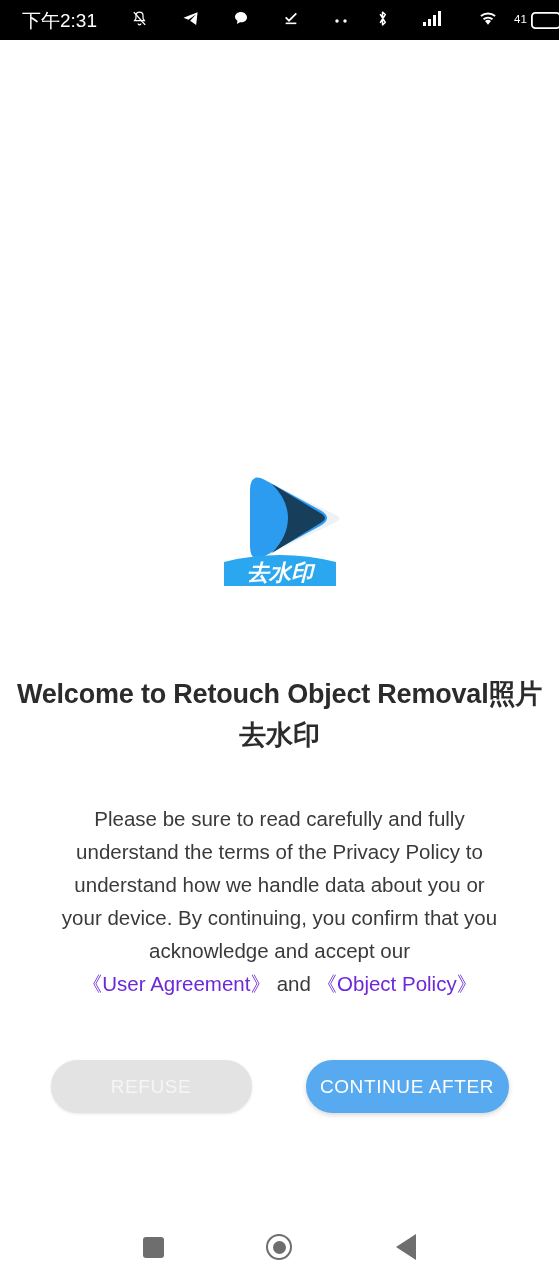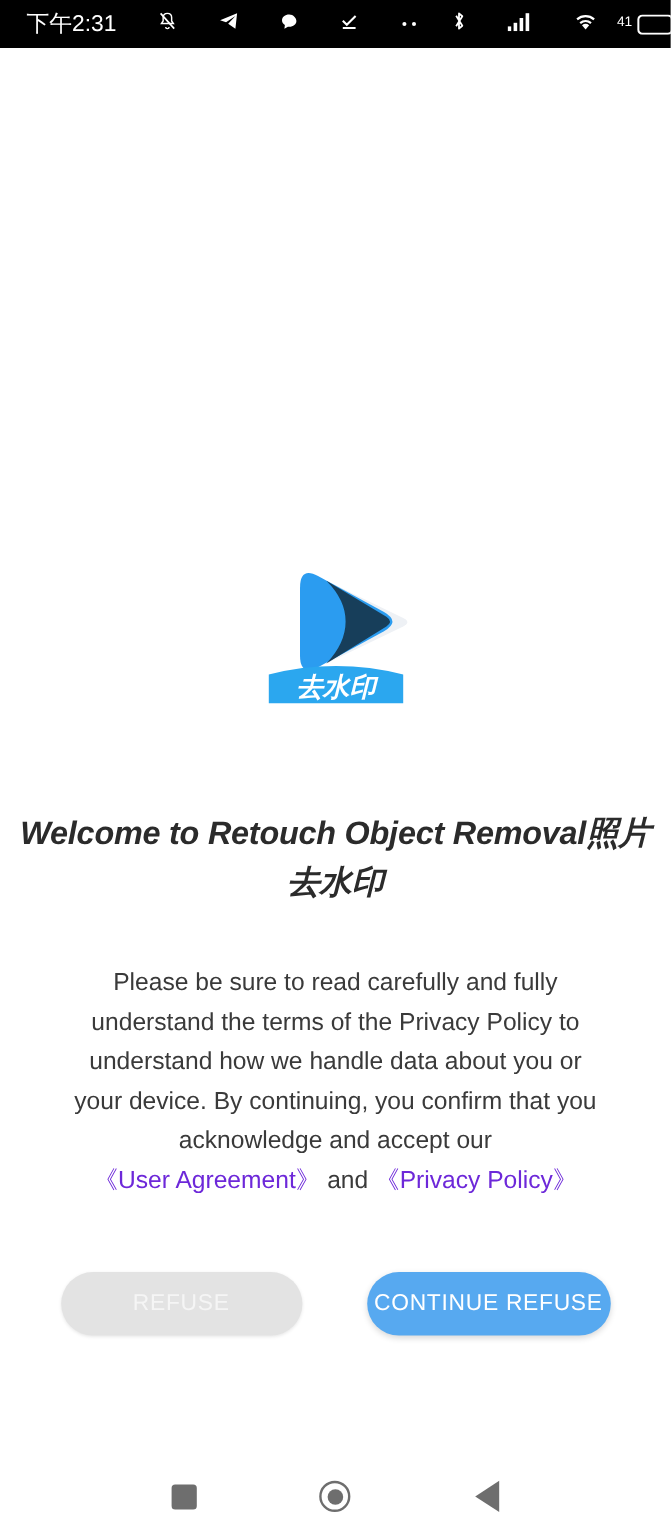--- a/index.html
+++ b/index.html
@@ -48,21 +48,20 @@
   }
 
   .title {
     position:absolute;
     top:634px; left:0; width:100%;
     text-align:center;
     font-size:27px; font-weight:bold; color:#2b2b2b;
     line-height:41px;
     padding:0 6px;
     letter-spacing:-0.2px;
-    font-style:italic;
   }
 
   .para {
     position:absolute;
     top:762px; left:0; width:100%;
     text-align:center;
     font-size:20.5px; color:#3a3a3a;
     line-height:33px;
     padding:0 52px;
   }
@@ -232,25 +231,25 @@
           <path d="M62 26 L112 56 Q118 60 112 64 L62 95 Q78 78 78 60 Q78 42 62 26 Z" fill="#16374f" opacity="0.93"></path>
         </g>
 
         <path d="M14 104 Q70 90 126 104 L126 128 L14 128 Z" fill="#2ba7ef"></path>
         <text x="70" y="122" text-anchor="middle" font-family="'Liberation Sans', sans-serif" font-size="22" font-weight="bold" font-style="italic" fill="#ffffff">去水印</text>
       </svg>
     </div>
 
     <div class="title">Welcome to Retouch Object Removal照片去水印</div>
 
-    <div class="para"><span>Please be sure to read carefully and fully understand the terms of the Privacy Policy to understand how we handle data about you or your device. By continuing, you confirm that you acknowledge and accept our  </span><span class="lnk">《User Agreement》</span><span>  and  </span><span class="lnk">《Privacy Policy》</span></div>
+    <div class="para"><span>Please be sure to read carefully and fully understand the terms of the Privacy Policy to understand how we handle data about you or your device. By continuing, you confirm that you acknowledge and accept our  </span><span class="lnk">《User Agreement》</span><span>  and  </span><span class="lnk">《Object Policy》</span></div>
 
     <div class="btnrow">
       <button class="btn btn-refuse">REFUSE</button>
-      <button class="btn btn-continue">CONTINUE REFUSE</button>
+      <button class="btn btn-continue">CONTINUE AFTER</button>
     </div>
 
   </div>
 
   <div class="navbar">
     <div class="nav-btn">
       <span class="nav-square"></span>
     </div>
     <div class="nav-btn">
       <span class="nav-circle">

